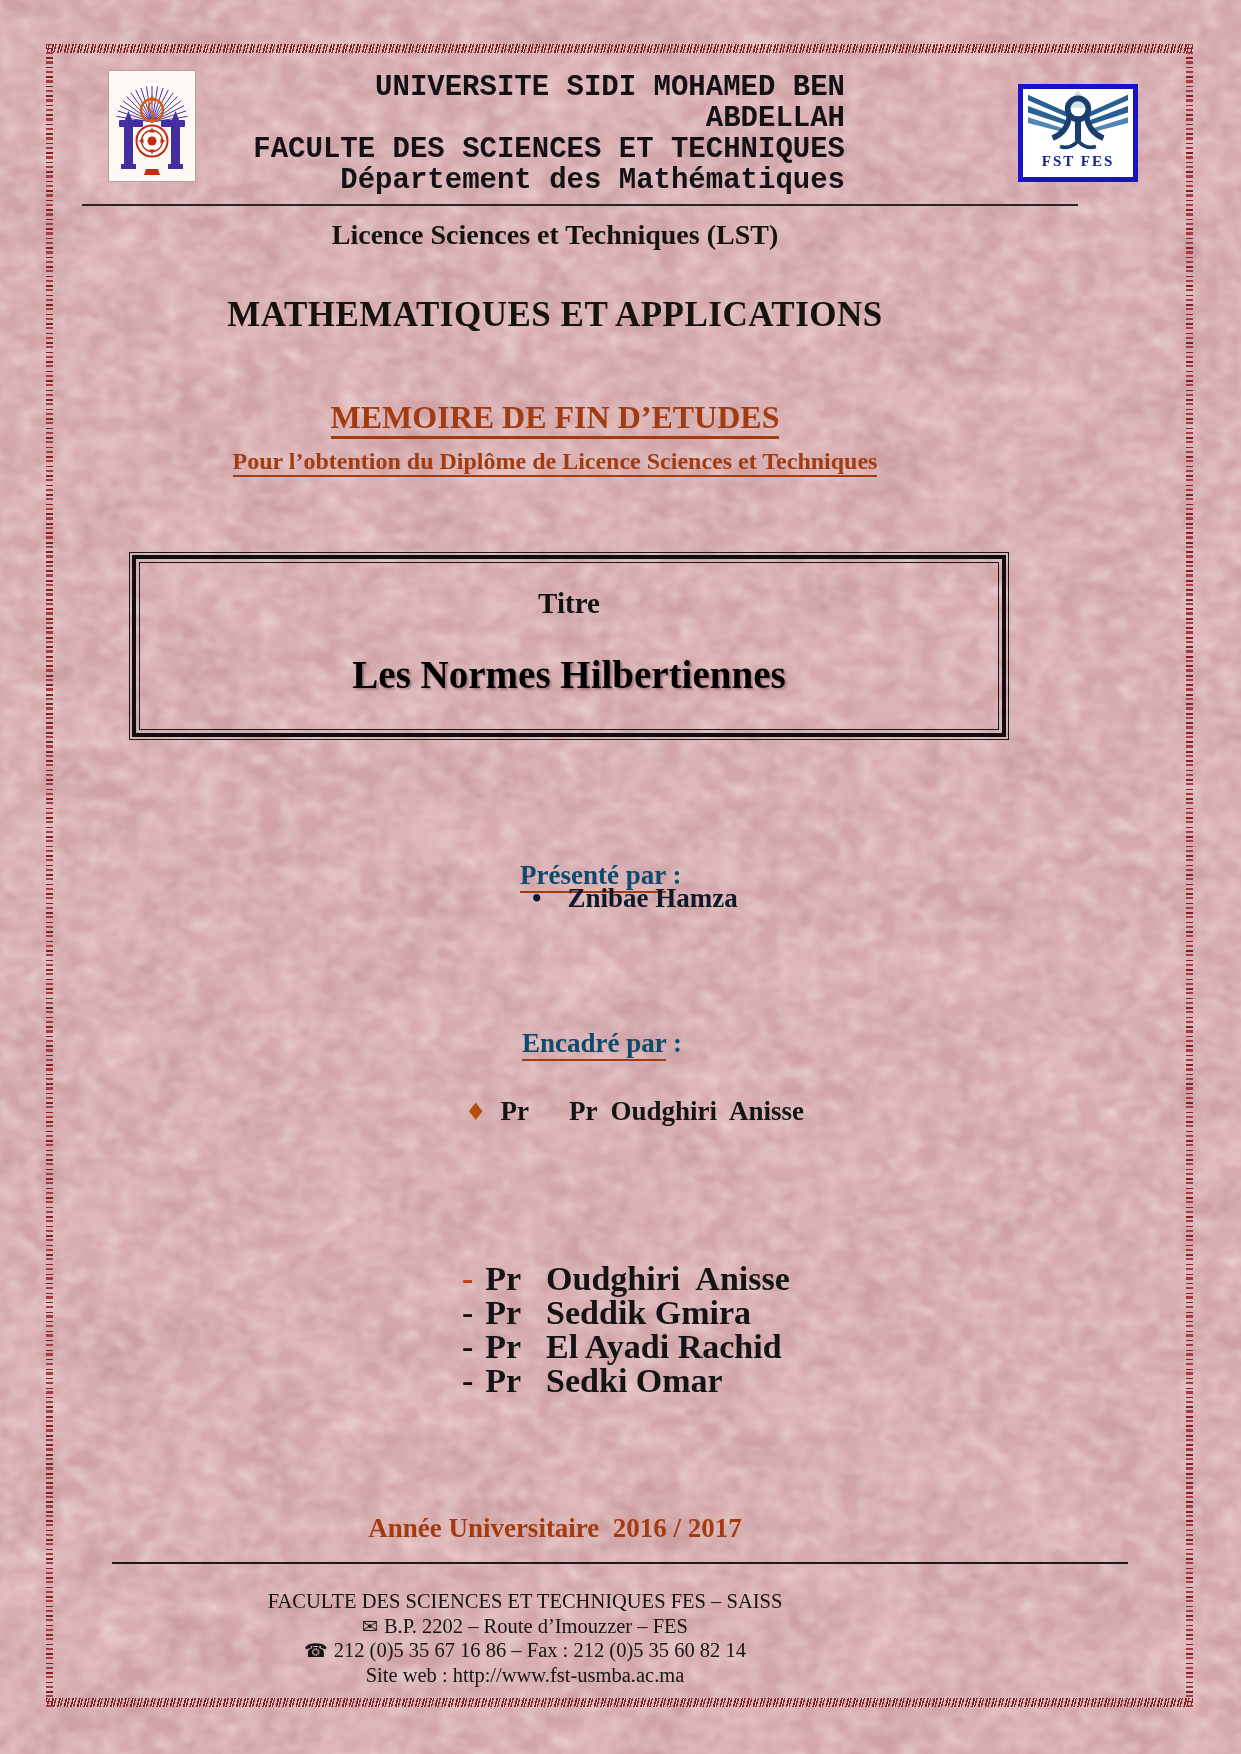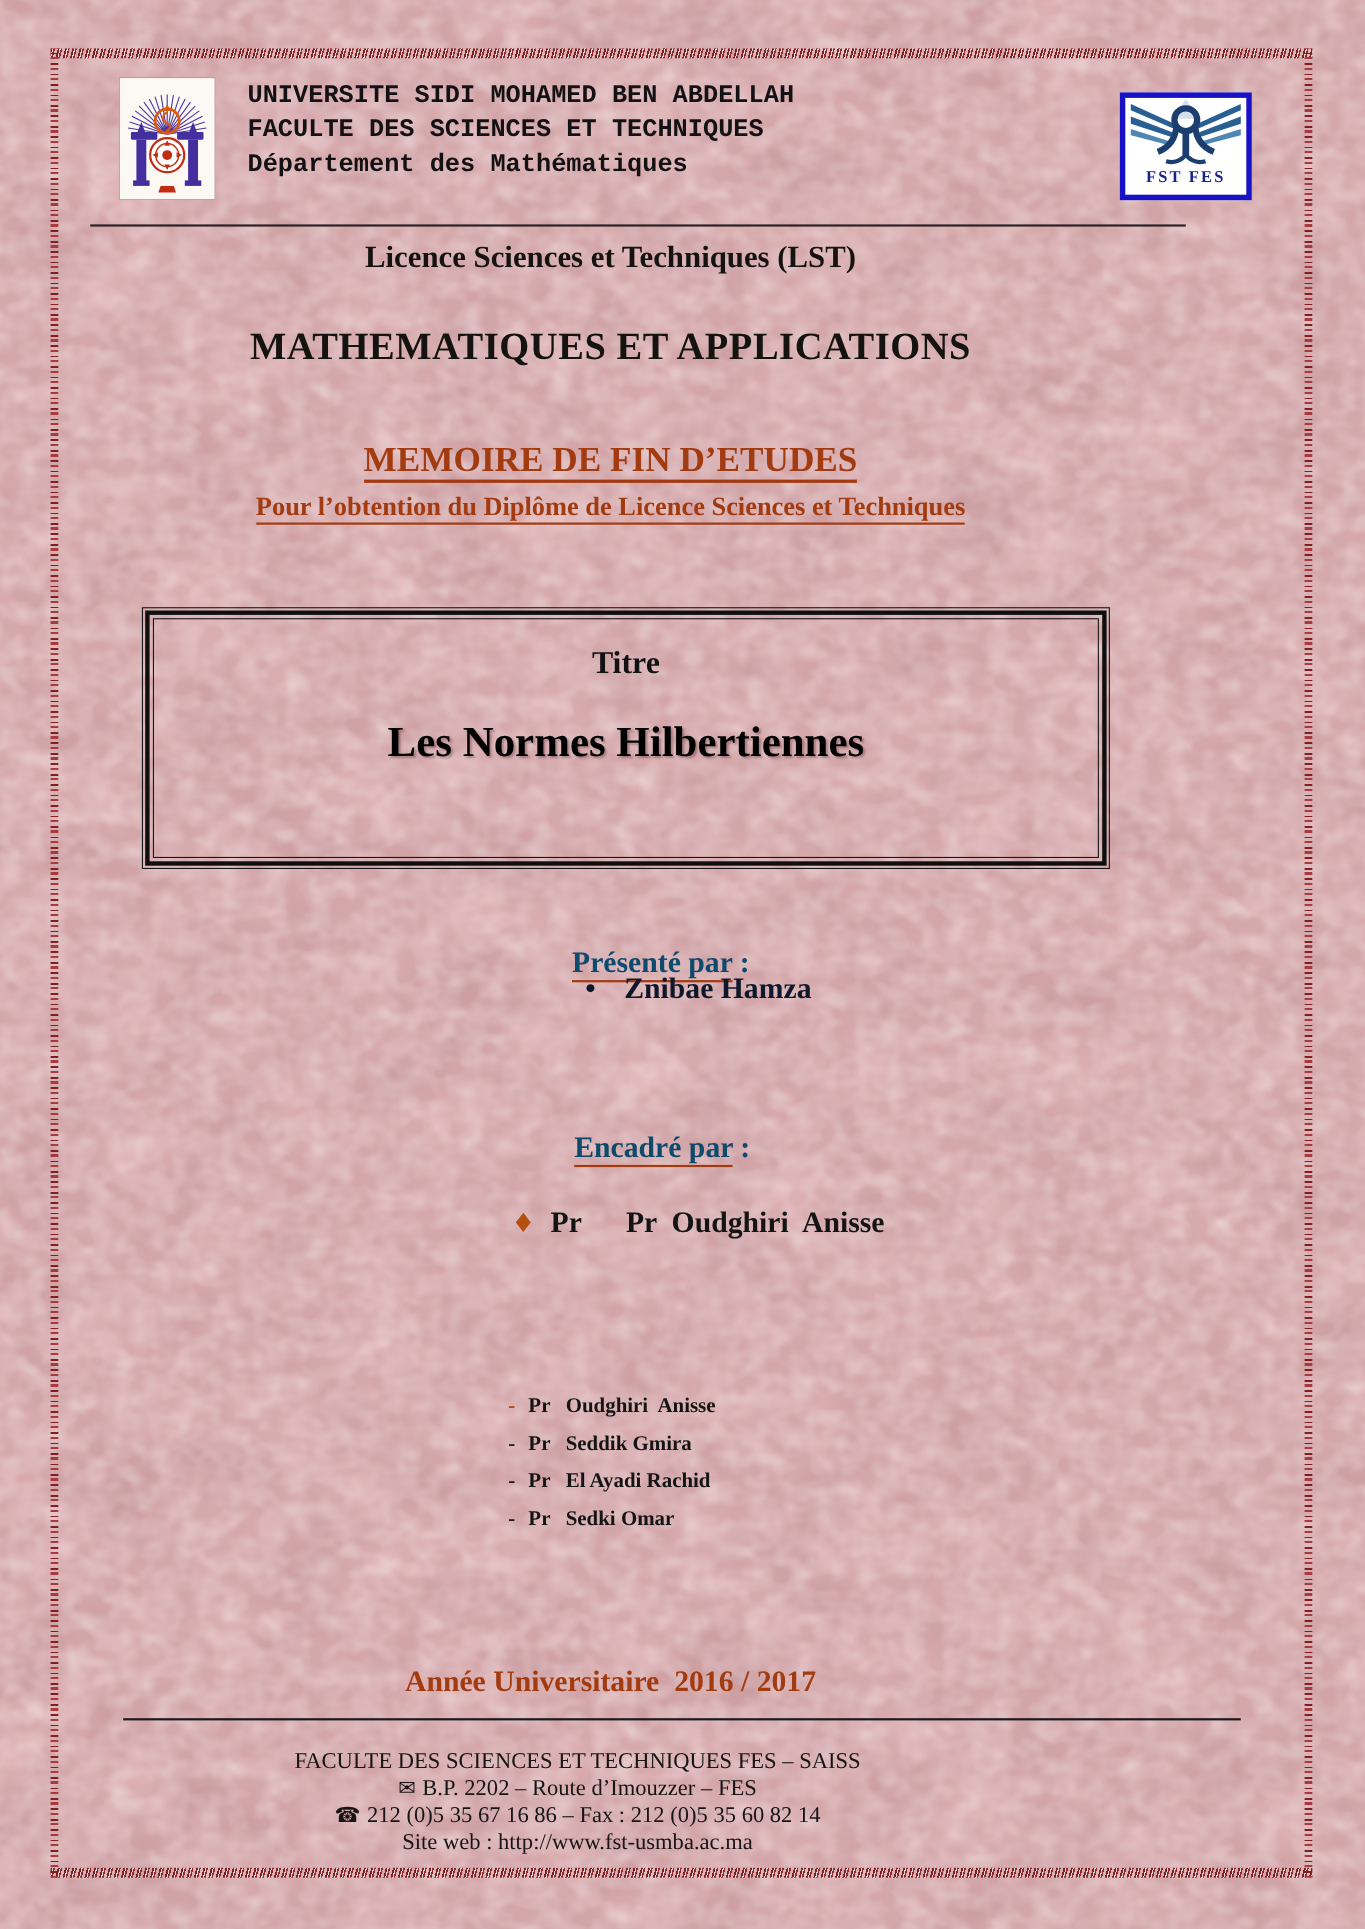--- a/index.html
+++ b/index.html
@@ -30,23 +30,23 @@
       rgba(0,0,0,0) 6px, rgba(0,0,0,0) 9.5px);
   }
   .frame-left { left:46px; } .frame-right { left:1186px; }
 
   .abs { position:absolute; z-index:3; }
   .center { text-align:center; }
   .pre { white-space:pre; }
 
   
   .hdr-text {
-    left:225px; top:72px; width:620px; text-align:left;
+    left:225px; top:72px; width:620px; text-align:right;
     font-family:"Liberation Mono","DejaVu Sans Mono",monospace;
-    font-weight:bold; font-size:23px; line-height:31px; color:#141114;
+    font-weight:bold; font-size:29px; line-height:31px; color:#141114;
   }
   .emblem-box { left:108px; top:70px; width:88px; height:112px; }
   .fst-box {
     left:1018px; top:84px; width:120px; height:98px; box-sizing:border-box;
     border:5px solid #1712c6; background:#ffffff;
     display:flex; flex-direction:column; align-items:center;
   }
   .fst-caption {
     font-weight:bold; font-size:15px; letter-spacing:2px; color:#18248c;
     line-height:16px; margin-top:-2px;
@@ -56,21 +56,21 @@
 
   
   .licence  { left:55px; top:219px; width:1000px; font-size:28px; font-weight:bold; }
   .maths    { left:55px; top:295px; width:1000px; font-size:35px; font-weight:bold; letter-spacing:0.5px; }
   .memoire  { left:55px; top:399px; width:1000px; font-size:32px; font-weight:bold; color:#a33b11; }
   .memoire span { border-bottom:3px solid #a33b11; padding-bottom:1px; }
   .subtitle { left:55px; top:448px; width:1000px; font-size:24px; font-weight:bold; color:#a33b11; }
   .subtitle span { border-bottom:2px solid #a33b11; padding-bottom:1px; }
 
   
-  .tbox { left:129px; top:552px; width:880px; height:238px; box-sizing:border-box;
+  .tbox { left:129px; top:552px; width:880px; height:188px; box-sizing:border-box;
           border:1.5px solid #171717; padding:2px; }
   .tbox-mid { border:4.5px solid #0f0f0f; padding:3px; height:100%; box-sizing:border-box; }
   .tbox-in  { border:1.5px solid #171717; height:100%; box-sizing:border-box; text-align:center; }
   .titre-label { margin-top:24px; font-size:29px; font-weight:bold; color:#121212; }
   .box-title   { margin-top:32px; font-size:39px; font-weight:bold; color:#000000;
                  text-shadow:2px 2px 2px rgba(70,25,30,0.35); }
 
   
   .red-heading { font-size:27px; font-weight:bold; color:#0c4a6e; }
   .red-heading .lbl { border-bottom:2.5px solid #a33b11; padding-bottom:1px; }
@@ -78,21 +78,21 @@
   .presente-row { left:532px; top:883px; font-size:27px; font-weight:bold; color:#0f172a; }
   .presente-row .bullet { display:inline-block; }
   .presente-row .nm { margin-left:26px; }
   .encadre-h { left:522px; top:1028px; }
   .encadre-row { left:465px; top:1096px; font-size:27px; font-weight:bold; color:#141414; }
   .encadre-row .bullet { color:#b4500e; font-size:24px; font-family:"DejaVu Sans",sans-serif; }
   .encadre-row .nm { margin-left:14px; }
 
   .soutenu { left:75px; top:1197px; width:1000px; font-size:27px; font-weight:bold; color:#a33b11; }
 
-  .jury { left:462px; top:1262px; font-size:19px; font-weight:bold; color:#141414; }
+  .jury { left:462px; top:1262px; font-size:34px; font-weight:bold; color:#141414; }
   .jury-row { line-height:34px; }
   .jury-row .dash { color:#141414; }
   .jury-row:first-child .dash { color:#b5400e; }
   .jury-row .jtxt { margin-left:12px; }
 
   .annee { left:55px; top:1513px; width:1000px; font-size:27px; font-weight:bold; color:#a33b11; }
 
   
   .footer { left:25px; top:1589px; width:1000px; font-size:20.5px; line-height:24.5px; color:#161414; }
   .footer .ic { font-family:"DejaVu Sans",sans-serif; font-size:19px; margin-right:6px; }

